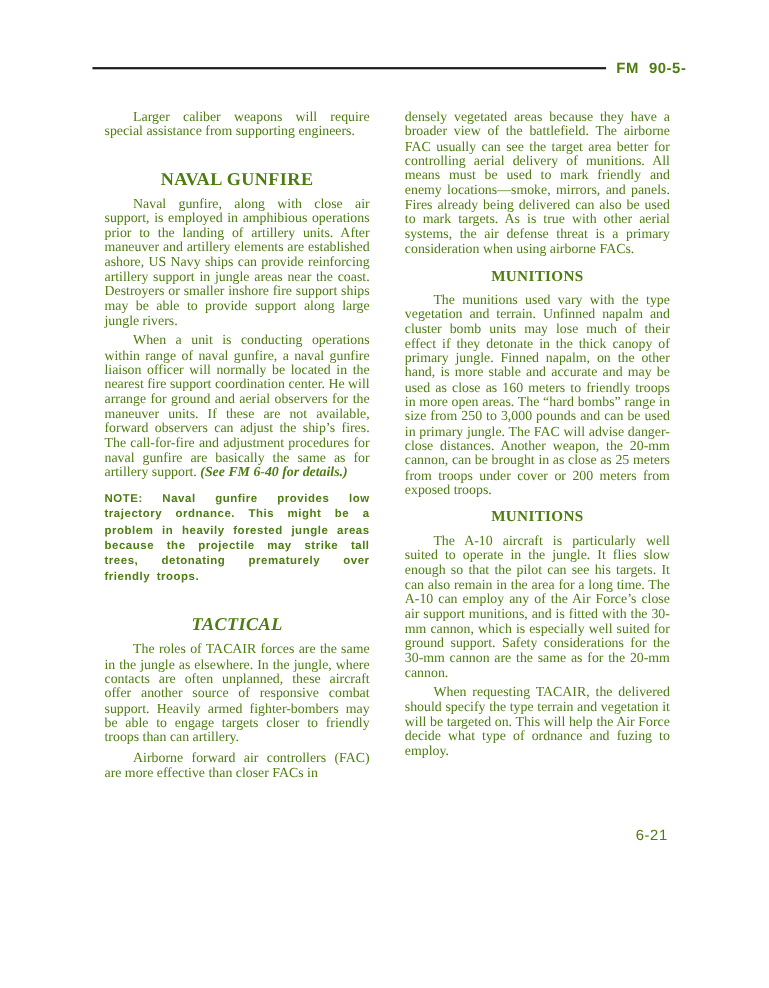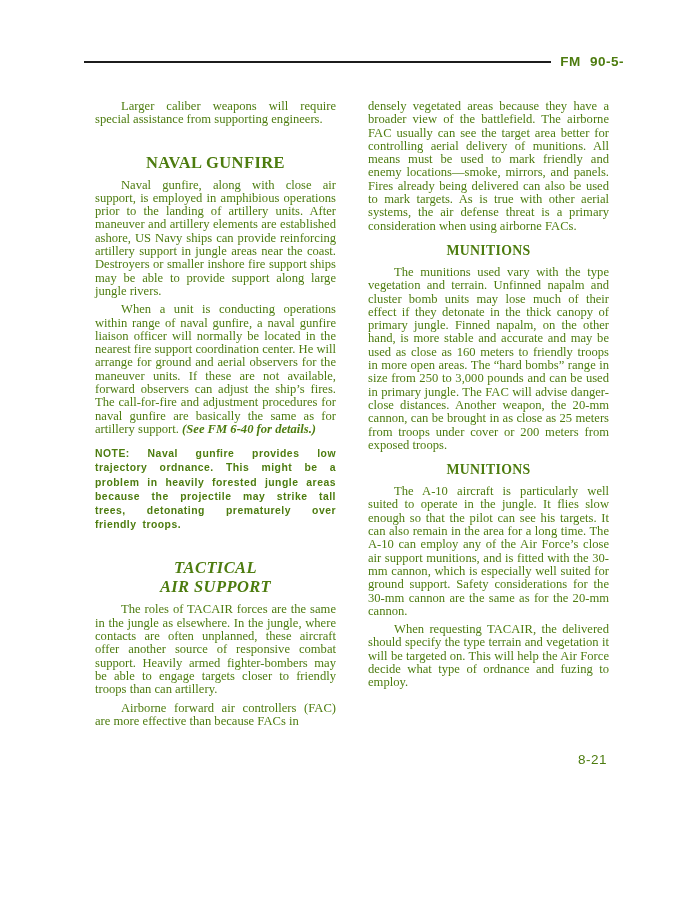--- a/index.html
+++ b/index.html
@@ -119,42 +119,41 @@
       <h2 class="heading-major">NAVAL GUNFIRE</h2>
 
       <p class="para indent">Naval gunfire, along with close air support, is employed in amphibious operations prior to the landing of artillery units. After maneuver and artillery elements are established ashore, US Navy ships can provide reinforcing artillery support in jungle areas near the coast. Destroyers or smaller inshore fire support ships may be able to provide support along large jungle rivers.</p>
 
       <p class="para indent"><span>When a unit is conducting operations within range of naval gunfire, a naval gunfire liaison officer will normally be located in the nearest fire support coordination center. He will arrange for ground and aerial observers for the maneuver units. If these are not available, forward observers can adjust the ship’s fires. The call-for-fire and adjustment procedures for naval gunfire are basically the same as for artillery support. </span><em class="ref">(See FM 6-40 for details.)</em></p>
 
       <p class="note"><span class="note-label">NOTE:</span><span> Naval gunfire provides low trajectory ordnance. This might be a problem in heavily forested jungle areas because the projectile may strike tall trees, detonating prematurely over friendly troops.</span></p>
 
       <h2 class="heading-major stack">
         <span>TACTICAL</span>
-        <span>AIR SUPPORT</span>
       </h2>
 
       <p class="para indent">The roles of TACAIR forces are the same in the jungle as elsewhere. In the jungle, where contacts are often unplanned, these aircraft offer another source of responsive combat support. Heavily armed fighter-bombers may be able to engage targets closer to friendly troops than can artillery.</p>
 
 
-      <p class="para indent">Airborne forward air controllers (FAC) are more effective than because FACs in</p>
+      <p class="para indent">Airborne forward air controllers (FAC) are more effective than closer FACs in</p>
     </section>
 
     <section class="col">
       <p class="para">densely vegetated areas because they have a broader view of the battlefield. The airborne FAC usually can see the target area better for controlling aerial delivery of munitions. All means must be used to mark friendly and enemy locations—smoke, mirrors, and panels. Fires already being delivered can also be used to mark targets. As is true with other aerial systems, the air defense threat is a primary consideration when using airborne FACs.</p>
 
       <h3 class="heading-minor">MUNITIONS</h3>
 
       <p class="para indent">The munitions used vary with the type vegetation and terrain. Unfinned napalm and cluster bomb units may lose much of their effect if they detonate in the thick canopy of primary jungle. Finned napalm, on the other hand, is more stable and accurate and may be used as close as 160 meters to friendly troops in more open areas. The “hard bombs” range in size from 250 to 3,000 pounds and can be used in primary jungle. The FAC will advise danger-close distances. Another weapon, the 20-mm cannon, can be brought in as close as 25 meters from troops under cover or 200 meters from exposed troops.</p>
 
       <h3 class="heading-minor">MUNITIONS</h3>
 
       <p class="para indent">The A-10 aircraft is particularly well suited to operate in the jungle. It flies slow enough so that the pilot can see his targets. It can also remain in the area for a long time. The A-10 can employ any of the Air Force’s close air support munitions, and is fitted with the 30-mm cannon, which is especially well suited for ground support. Safety considerations for the 30-mm cannon are the same as for the 20-mm cannon.</p>
 
       <p class="para indent">When requesting TACAIR, the delivered should specify the type terrain and vegetation it will be targeted on. This will help the Air Force decide what type of ordnance and fuzing to employ.</p>
     </section>
 
   </main>
 
   <footer class="page-footer">
-    <span class="page-number">8-21</span>
+    <span class="page-number">6-21</span>
   </footer>
 
 </div>
 
 </body></html>

